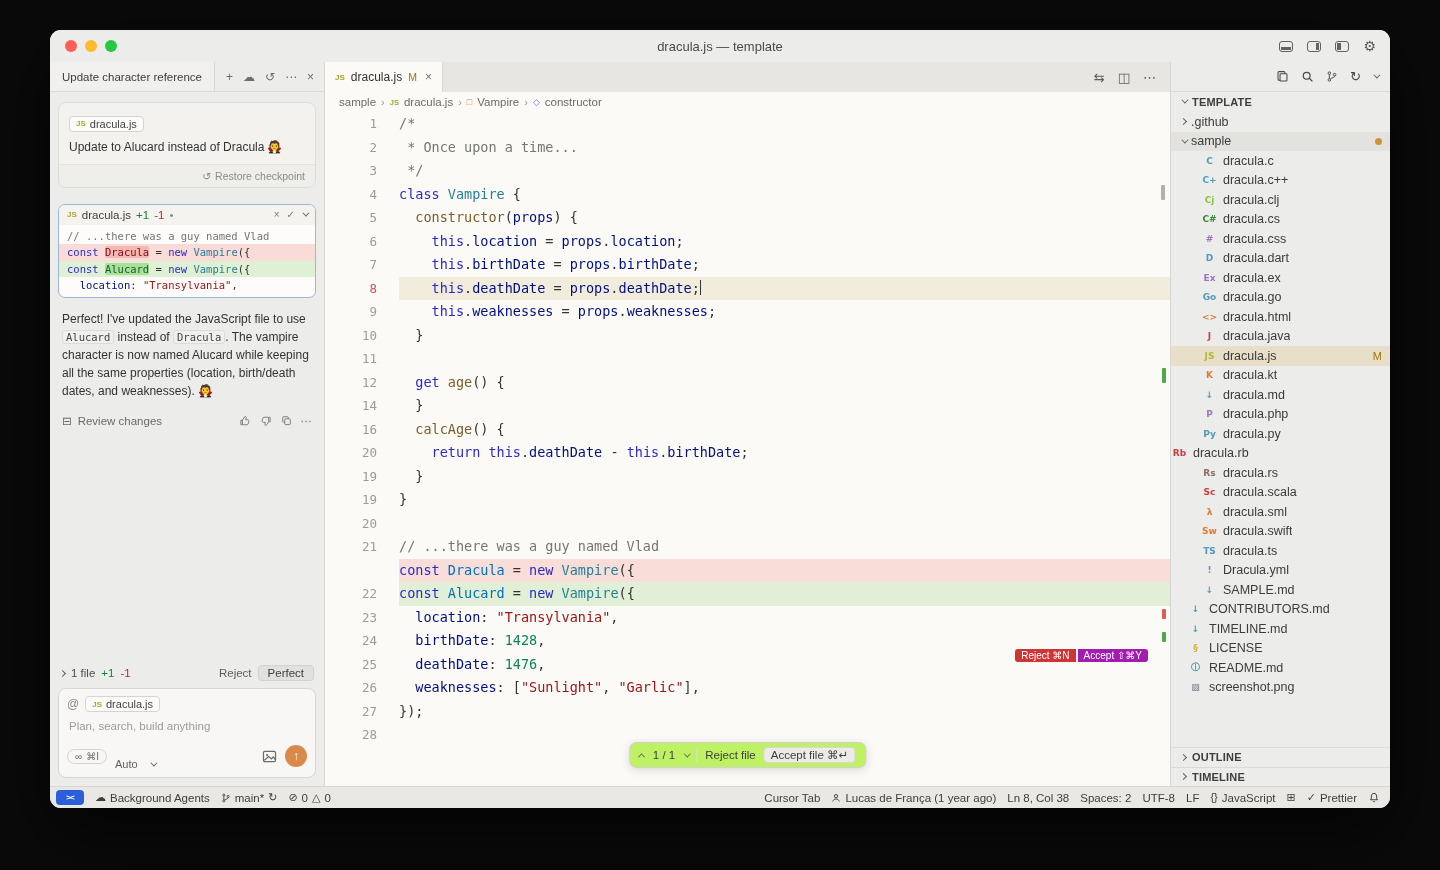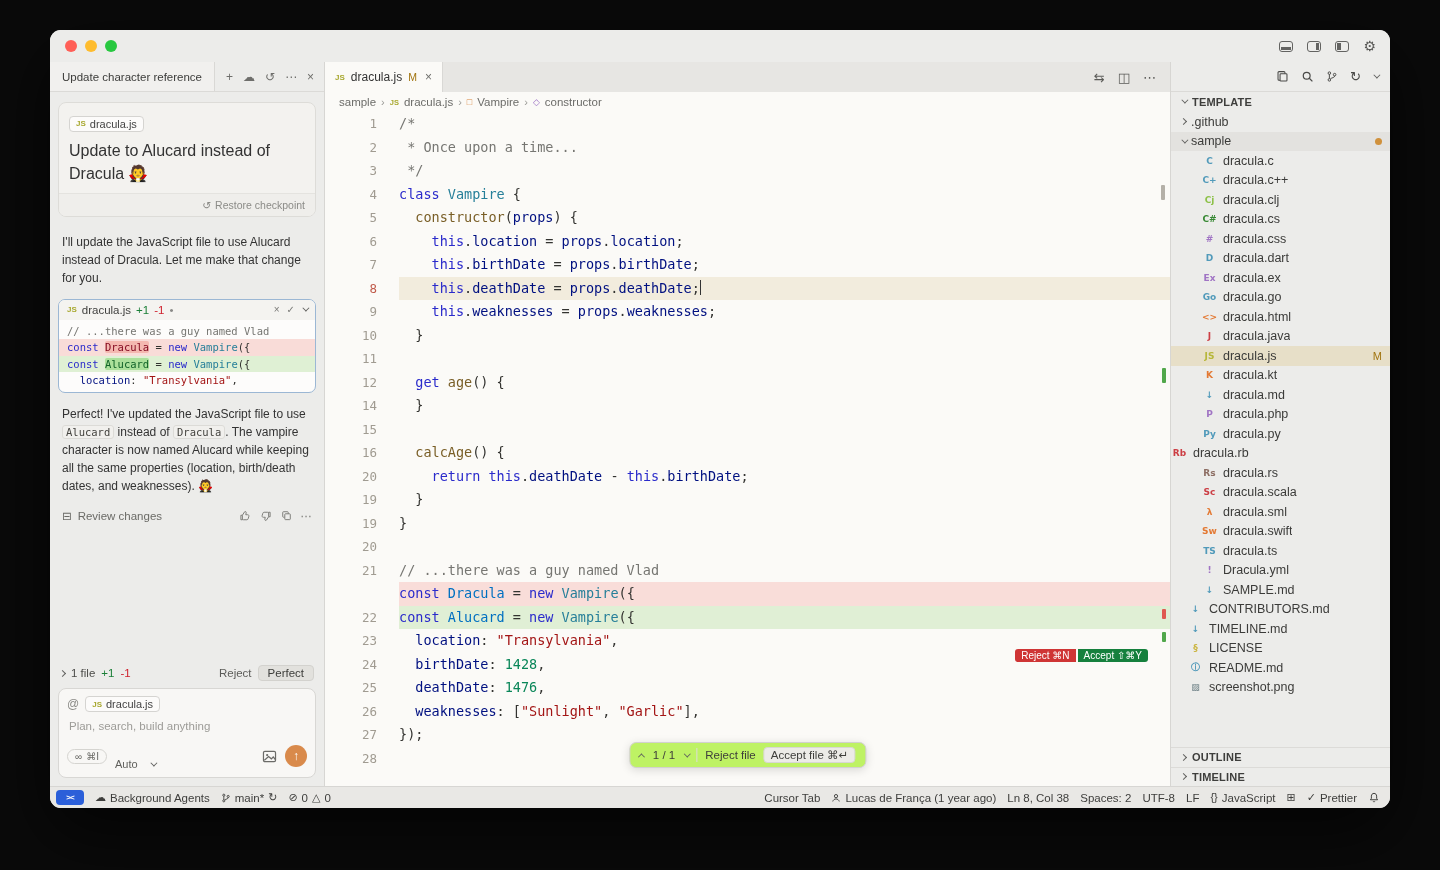--- a/index.html
+++ b/index.html
@@ -33,21 +33,21 @@
   .chat-header{height:30px;flex:none;display:flex;align-items:stretch;border-bottom:1px solid #dbdad7;}
   .chat-tab{display:flex;align-items:center;padding:0 12px;font-size:11.5px;color:#3c3c3a;background:#f1f0ee;border-right:1px solid #d9d8d5;white-space:nowrap;}
   .ch-ics{display:flex;align-items:center;gap:10px;padding:0 10px;margin-left:auto;color:#6e6e6b;font-size:12px;}
   .ch-ics span{cursor:default;}
   .chat-scroll{flex:1;min-height:0;overflow:hidden;display:flex;flex-direction:column;}
 
   .ucard{margin:10px 8px 4px;background:#f3f2ef;border:1px solid #dddcd8;border-radius:8px;overflow:hidden;}
   .ucard-in{padding:9px 10px 8px;}
   .chip{display:inline-flex;align-items:center;gap:4px;border:1px solid #d5d4d1;background:#fcfbfa;border-radius:4px;padding:1px 6px;font-size:11px;color:#444;}
   .js-ic{font-size:8px;font-weight:bold;color:#a8a82f;letter-spacing:0;}
-  .ucard-text{margin-top:7px;font-size:16px;color:#333;line-height:1.45;}
+  .ucard-text{margin-top:7px;font-size:12px;color:#333;line-height:1.45;}
   .ucard-foot{border-top:1px solid #e4e3df;padding:5px 10px;display:flex;justify-content:flex-end;background:#efeeeb;}
   .restore{display:inline-flex;align-items:center;gap:4px;font-size:10.5px;color:#8b8b87;}
 
   .msg{margin:12px 12px 0;font-size:12px;color:#333;line-height:1.5;}
   .inline-code{font-family:"DejaVu Sans Mono",monospace;font-size:10.5px;background:#f1f0ed;border:1px solid #dcdbd7;border-radius:3px;padding:0 3px;color:#44433f;}
 
   .diff-card{margin:12px 8px 0;border:1px solid #9bb7d4;border-radius:7px;overflow:hidden;background:#fdfcfb;}
   .dhead{display:flex;align-items:center;gap:5px;padding:4px 8px;background:#f4f3f0;font-size:11.5px;color:#3f3f3d;}
   .plus{color:#1a7f37;}.minus{color:#cf222e;}.ddot{color:#8a8a88;}
   .dh-ics{margin-left:auto;display:flex;align-items:center;gap:7px;color:#79797 6;color:#797976;font-size:10px;}
@@ -103,21 +103,21 @@
   .tk-s{color:#a31515;}
   .tk-n{color:#098658;}
   .tk-c{color:#767672;}
   .tk-p{color:#333330;}
   .tk-hlr{color:#82071e;background:#f4b8b0;border-radius:2px;}
   .tk-hla{color:#116329;background:#abe09b;border-radius:2px;}
   .caret{display:inline-block;width:1.5px;height:15px;background:#333;vertical-align:-2px;}
 
   .inline-badges{position:absolute;top:537px;right:22px;display:flex;gap:2px;font-size:10px;color:#fff;font-family:"Liberation Sans",sans-serif;}
   .inline-badges .rej{background:#cf3535;padding:1px 6px;border-radius:3px 0 0 3px;}
-  .inline-badges .acc{background:#15803d;padding:1px 6px;border-radius:0 3px 3px 0;}
+  .inline-badges .acc{background:#a21caf;padding:1px 6px;border-radius:0 3px 3px 0;}
 
   .nav-pill{position:absolute;top:630px;left:50%;transform:translateX(-50%);display:flex;align-items:center;gap:8px;background:#bef264;border:1px solid #d2d1ce;border-radius:7px;padding:4px 10px;box-shadow:0 2px 10px rgba(0,0,0,.14);font-family:"Liberation Sans",sans-serif;font-size:11.5px;color:#3e3e3b;white-space:nowrap;}
   .pill-sep{width:1px;height:14px;background:#dddcd9;}
   .accept-chip{background:#ecebe7;border:1px solid #d8d7d3;border-radius:4px;padding:0 6px;}
 
   .ov-mark{position:absolute;width:4px;border-radius:1px;}
   .ov-mark.dark{right:5px;top:73px;height:15px;background:#b4b0a8;}
   .ov-mark.g1{right:4px;top:256px;height:15px;background:#51a74b;}
   .ov-mark.r2{right:4px;top:497px;height:10px;background:#df5a50;}
   .ov-mark.g2{right:4px;top:520px;height:10px;background:#51a74b;}
@@ -149,20 +149,21 @@
 <body>
 
 <div class="window">
 
   <div class="titlebar">
     <div class="traffic">
       <span class="tl red"></span>
       <span class="tl yellow"></span>
       <span class="tl green"></span>
     </div>
+    <div class="win-title">dracula.js — template</div>
     <div class="tb-actions">
       <span class="lay b"></span>
       <span class="lay r"></span>
       <span class="lay l"></span>
       <span class="gear">⚙</span>
     </div>
   </div>
 
   <div class="main">
 
@@ -190,21 +191,20 @@
             <div class="ucard-text">Update to Alucard instead of Dracula 🧛</div>
           </div>
           <div class="ucard-foot">
             <span class="restore">
               <span>↺</span>
               <span>Restore checkpoint</span>
             </span>
           </div>
         </div>
 
-        <p class="msg">I'll update the JavaScript file to use Alucard instead of Dracula. Let me make that change for you.</p>
 
         <div class="diff-card">
           <div class="dhead">
             <span class="js-ic">JS</span>
             <span>dracula.js</span>
             <span class="plus">+1</span>
             <span class="minus">-1</span>
             <span class="ddot">•</span>
             <span class="dh-ics">
               <span>×</span>
@@ -356,24 +356,20 @@
               <div class="gutter">11</div>
               <div class="code-content"></div>
             </div>
             <div class="code-row">
               <div class="gutter">12</div>
               <div class="code-content"><span class="tk-p">  </span><span class="tk-k">get</span><span class="tk-p"> </span><span class="tk-f">age</span><span class="tk-p">() {</span></div>
             </div>
             <div class="code-row">
               <div class="gutter">14</div>
               <div class="code-content"><span class="tk-p">  }</span></div>
-            </div>
-            <div class="code-row">
-              <div class="gutter">15</div>
-              <div class="code-content"></div>
             </div>
             <div class="code-row">
               <div class="gutter">16</div>
               <div class="code-content"><span class="tk-p">  </span><span class="tk-f">calcAge</span><span class="tk-p">() {</span></div>
             </div>
             <div class="code-row">
               <div class="gutter">20</div>
               <div class="code-content"><span class="tk-p">    </span><span class="tk-k">return</span><span class="tk-p"> </span><span class="tk-k">this</span><span class="tk-p">.</span><span class="tk-v">deathDate</span><span class="tk-p"> - </span><span class="tk-k">this</span><span class="tk-p">.</span><span class="tk-v">birthDate</span><span class="tk-p">;</span></div>
             </div>
             <div class="code-row">

